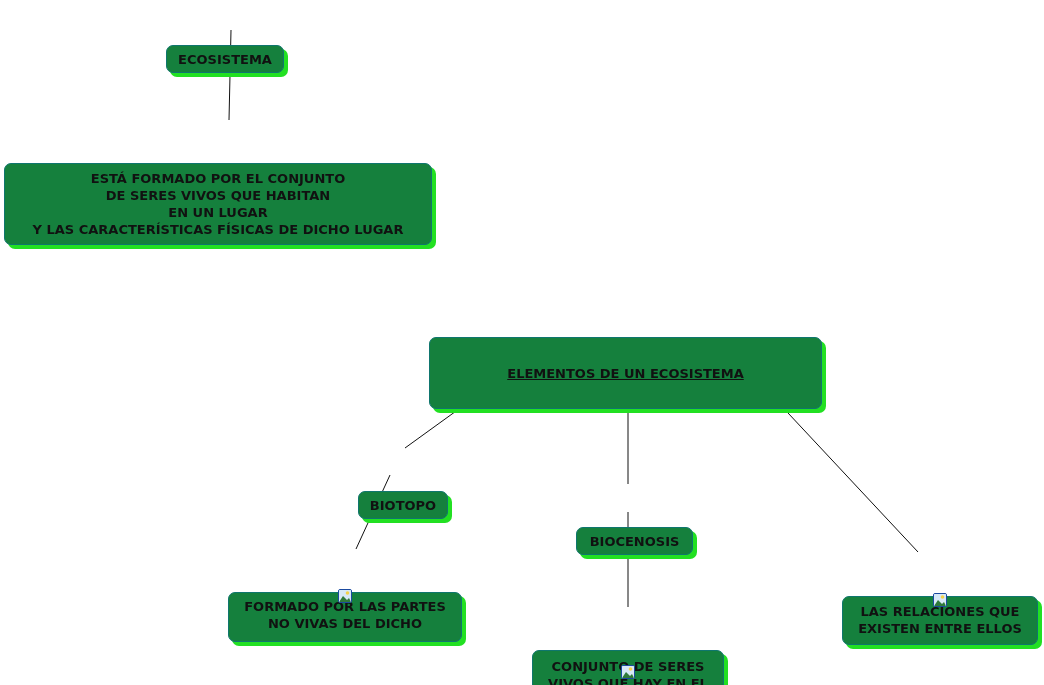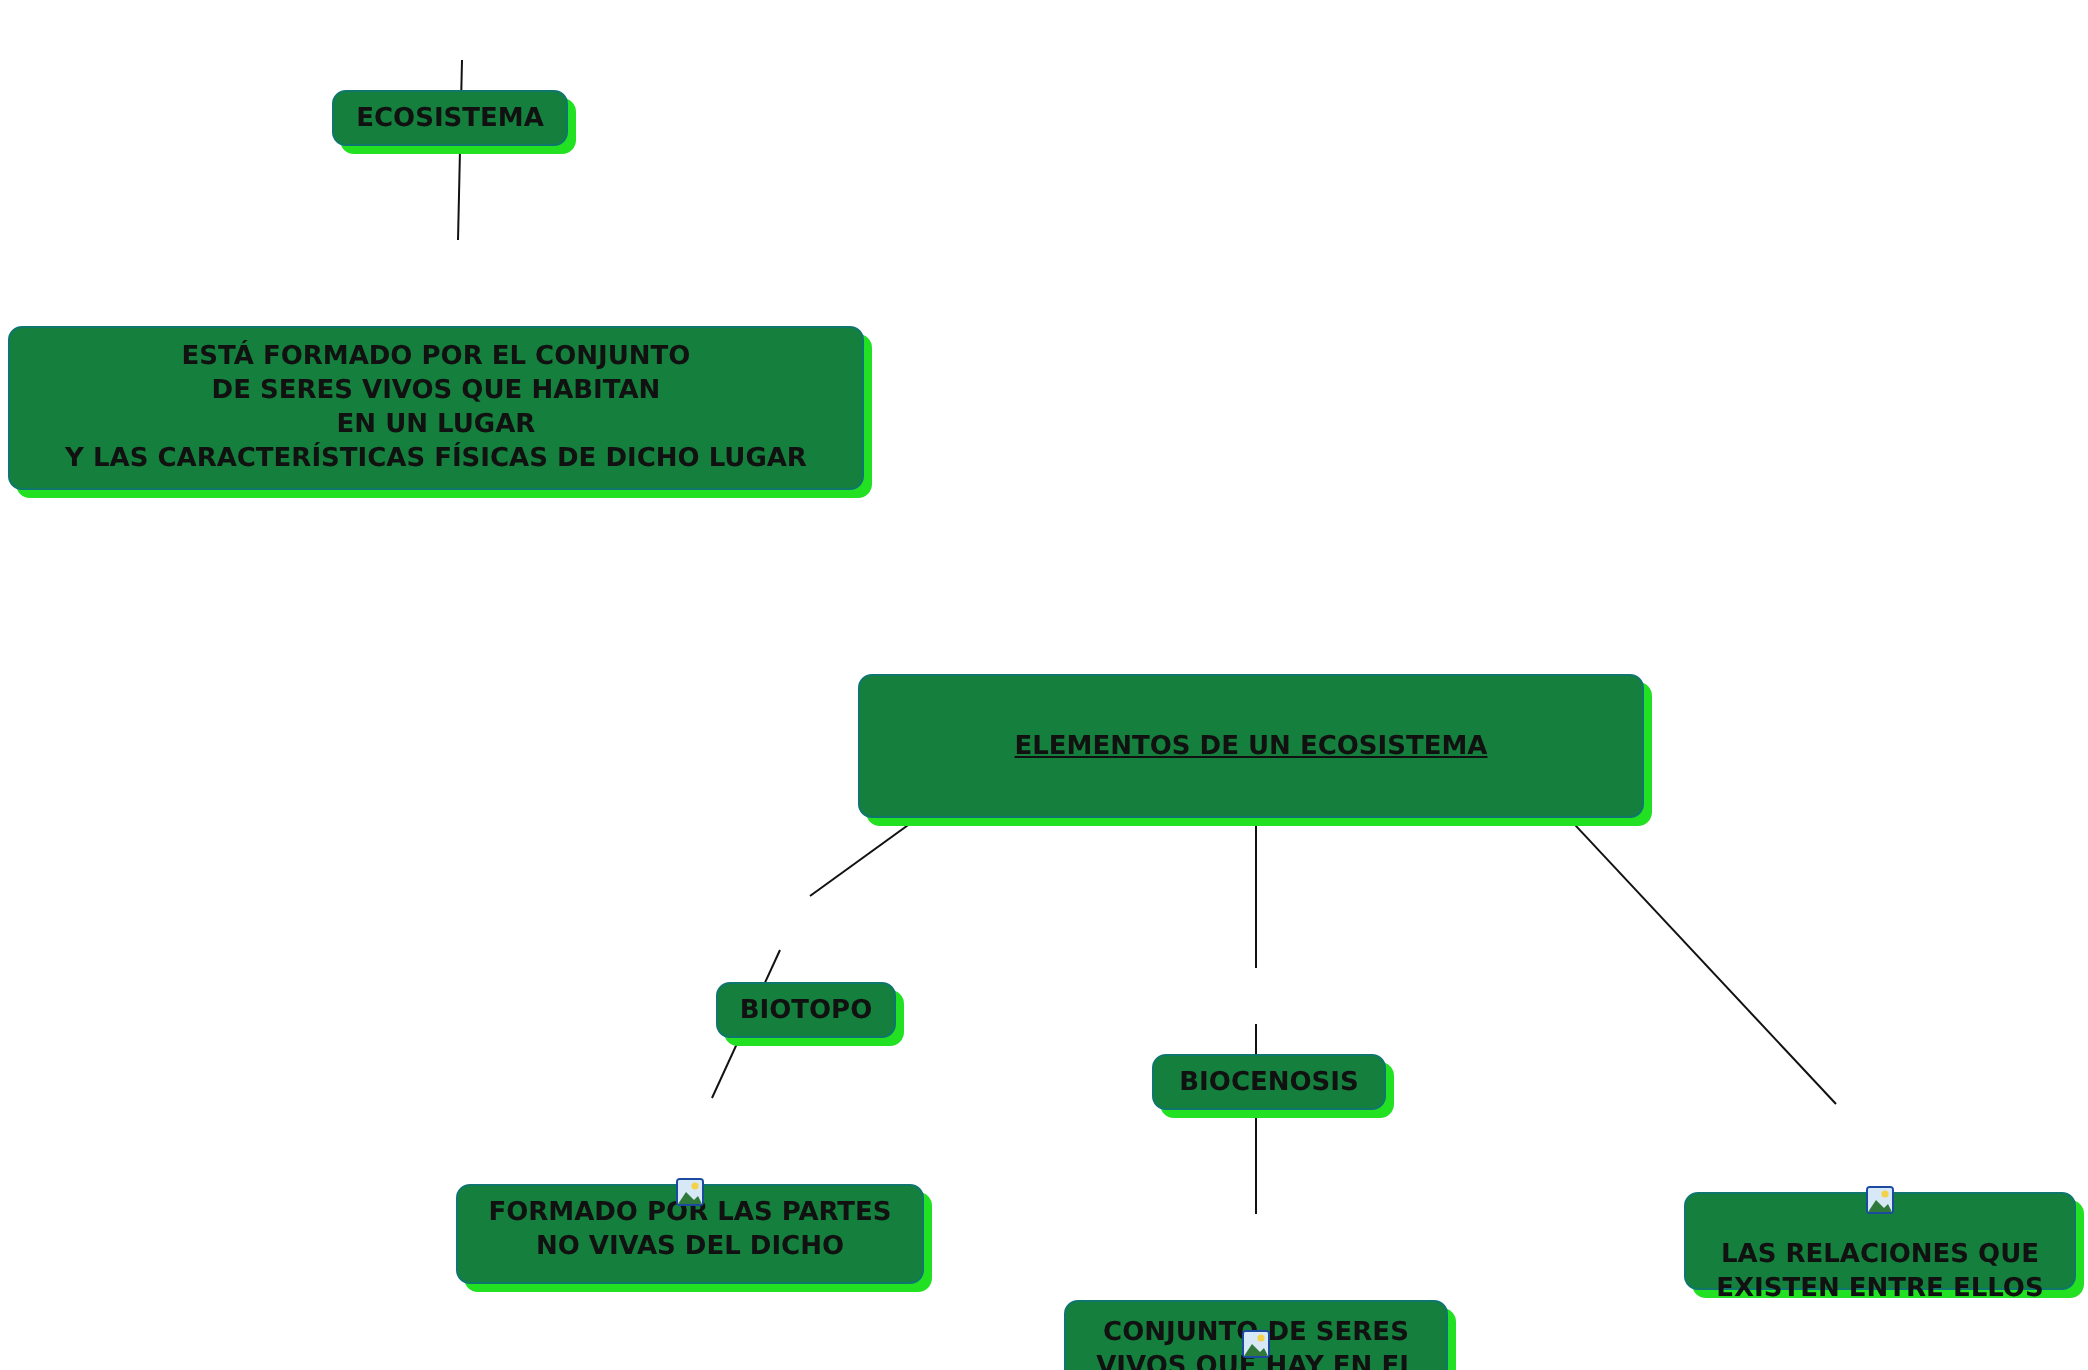--- a/index.html
+++ b/index.html
@@ -70,21 +70,21 @@
 BIOTOPO</span>
 </div>
 <span class="img-icon" style="left:621px;top:665px;">
   <svg viewBox="0 0 12 12">
       <rect width="12" height="12" fill="#d7e9f7"></rect>
       <circle cx="8.5" cy="3" r="1.8" fill="#f3d24a"></circle>
       <path d="M0 12 L4 6 L8 10 L10 8 L12 12 Z" fill="#2f7a3a"></path>
     </svg>
 </span>
 
-<div class="node" style="left:842px;top:552px;width:196px;height:49px;justify-content:flex-start;padding-top:22px;">
+<div class="node" style="left:842px;top:552px;width:196px;height:49px;justify-content:flex-start;padding-top:6px;">
   <span class="label">LAS RELACIONES QUE
 EXISTEN ENTRE ELLOS</span>
 </div>
 <span class="img-icon" style="left:933px;top:593px;">
   <svg viewBox="0 0 12 12">
       <rect width="12" height="12" fill="#d7e9f7"></rect>
       <circle cx="8.5" cy="3" r="1.8" fill="#f3d24a"></circle>
       <path d="M0 12 L4 6 L8 10 L10 8 L12 12 Z" fill="#2f7a3a"></path>
     </svg>
 </span>

